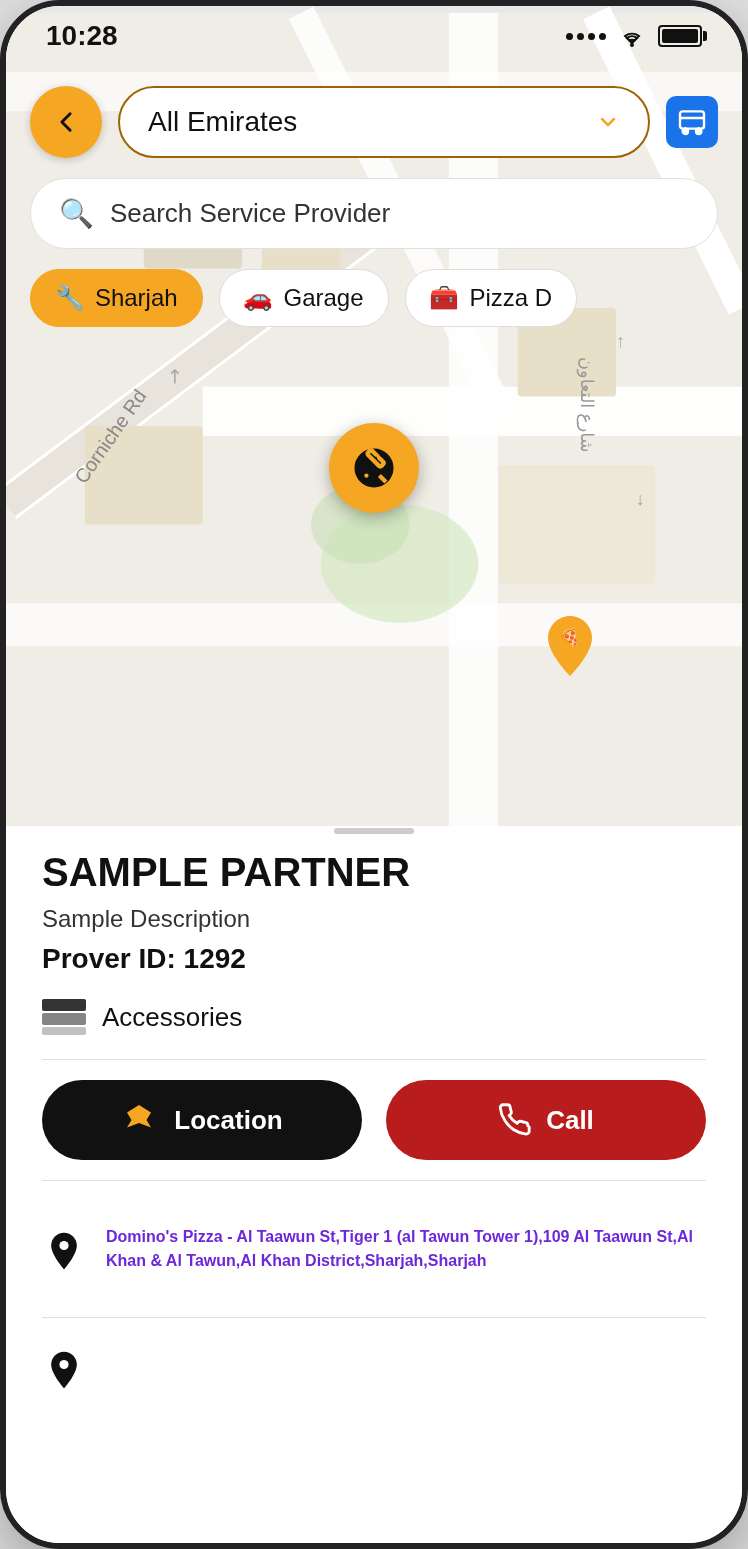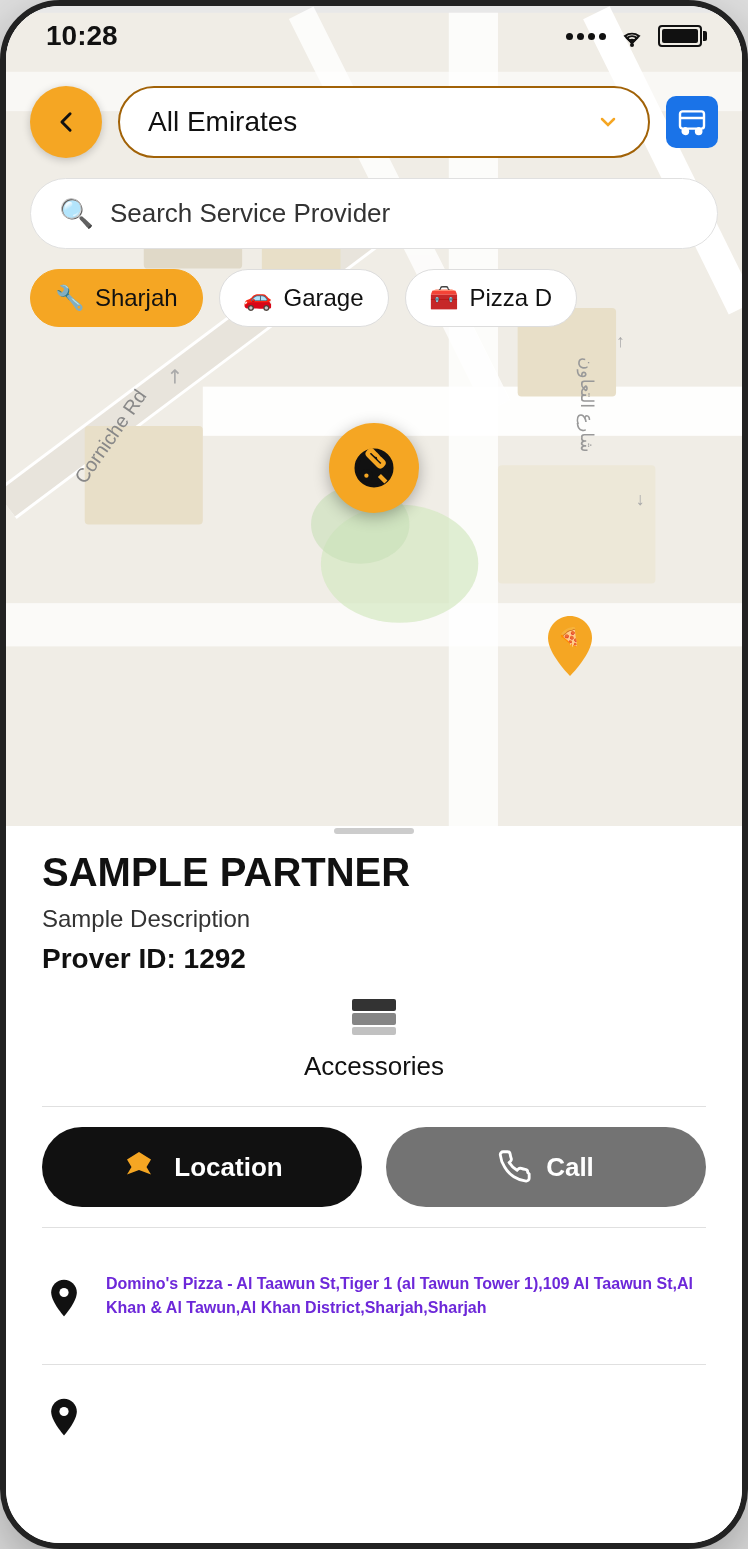--- a/index.html
+++ b/index.html
@@ -289,21 +289,20 @@
       color: #111;
       font-weight: 600;
       margin-bottom: 24px;
     }
 
     .services-row {
       display: flex;
       align-items: center;
       gap: 16px;
       margin-bottom: 24px;
-      flex-direction: column;
     }
 
     .services-text {
       font-size: 26px;
       color: #111;
     }
 
     .divider {
       height: 1px;
       background: #e0e0e0;
@@ -333,21 +332,21 @@
       font-weight: 600;
       color: #fff;
     }
 
     .location-btn {
       background: #111;
       gap: 17px;
     }
 
     .call-btn {
-      background: #737373;
+      background: #b91c1c;
     }
 
     .address-row {
       display: flex;
       gap: 20px;
       align-items: flex-start;
       padding: 24px 0;
     }
 
     .pin-icon {

